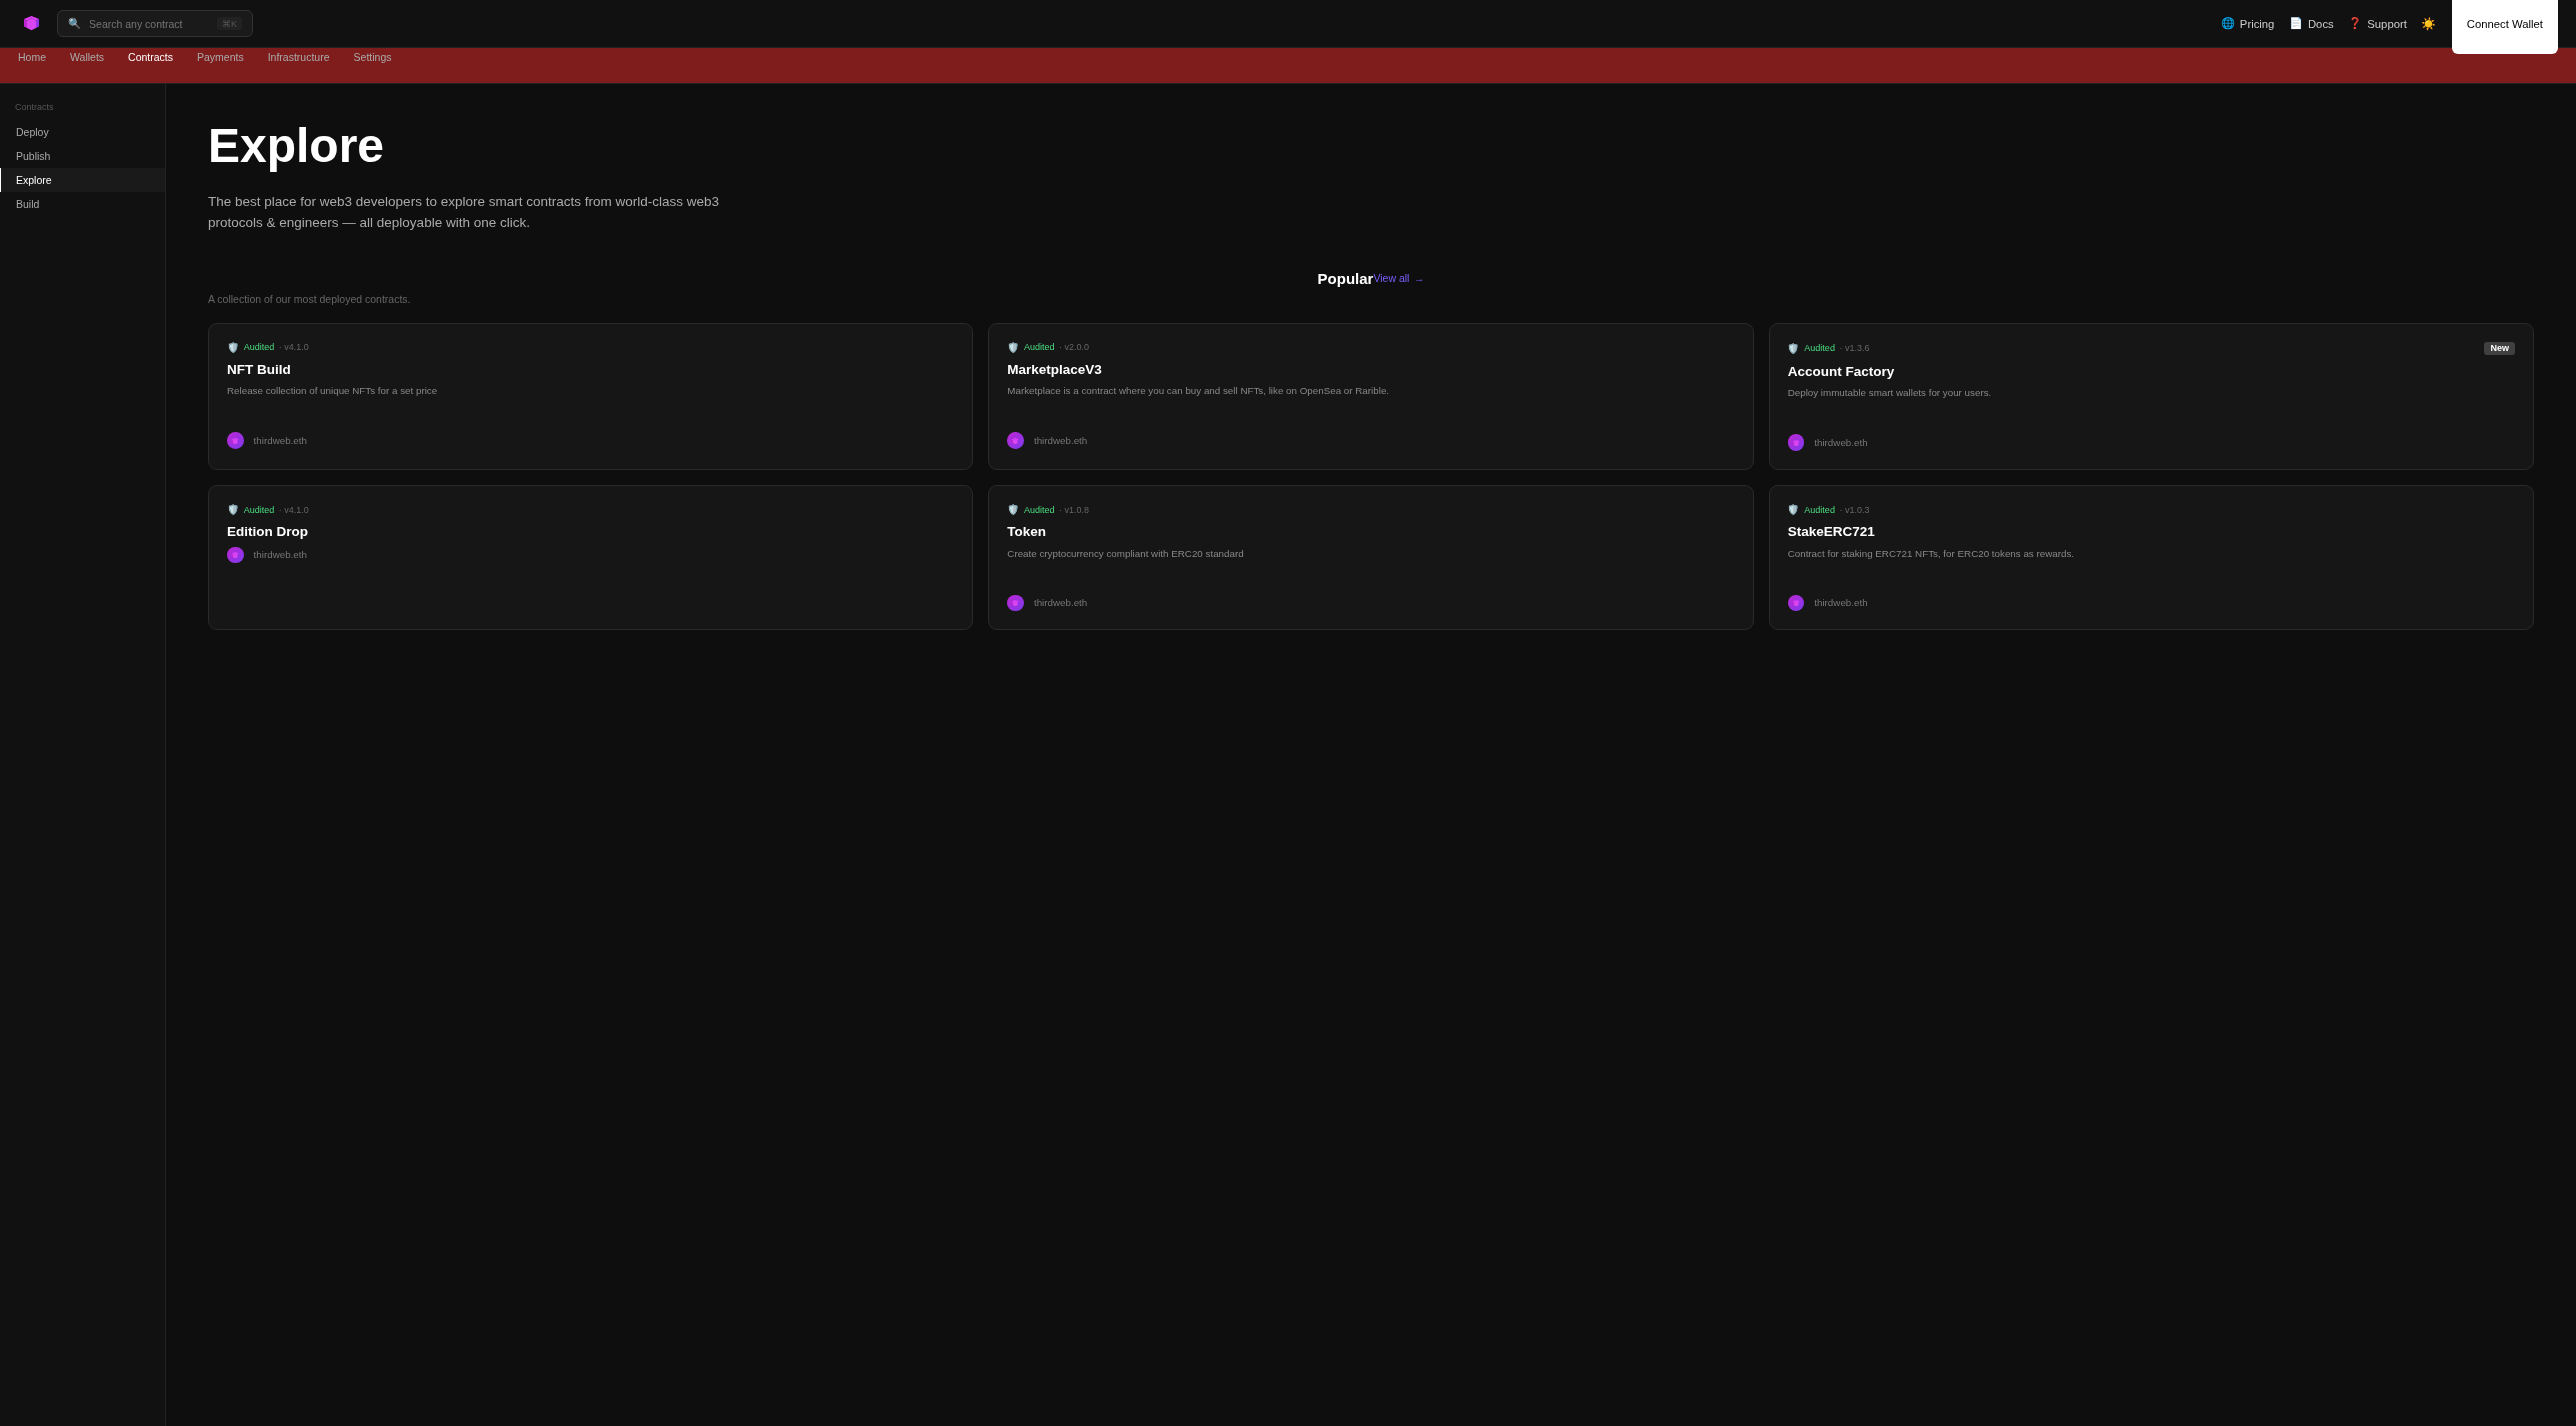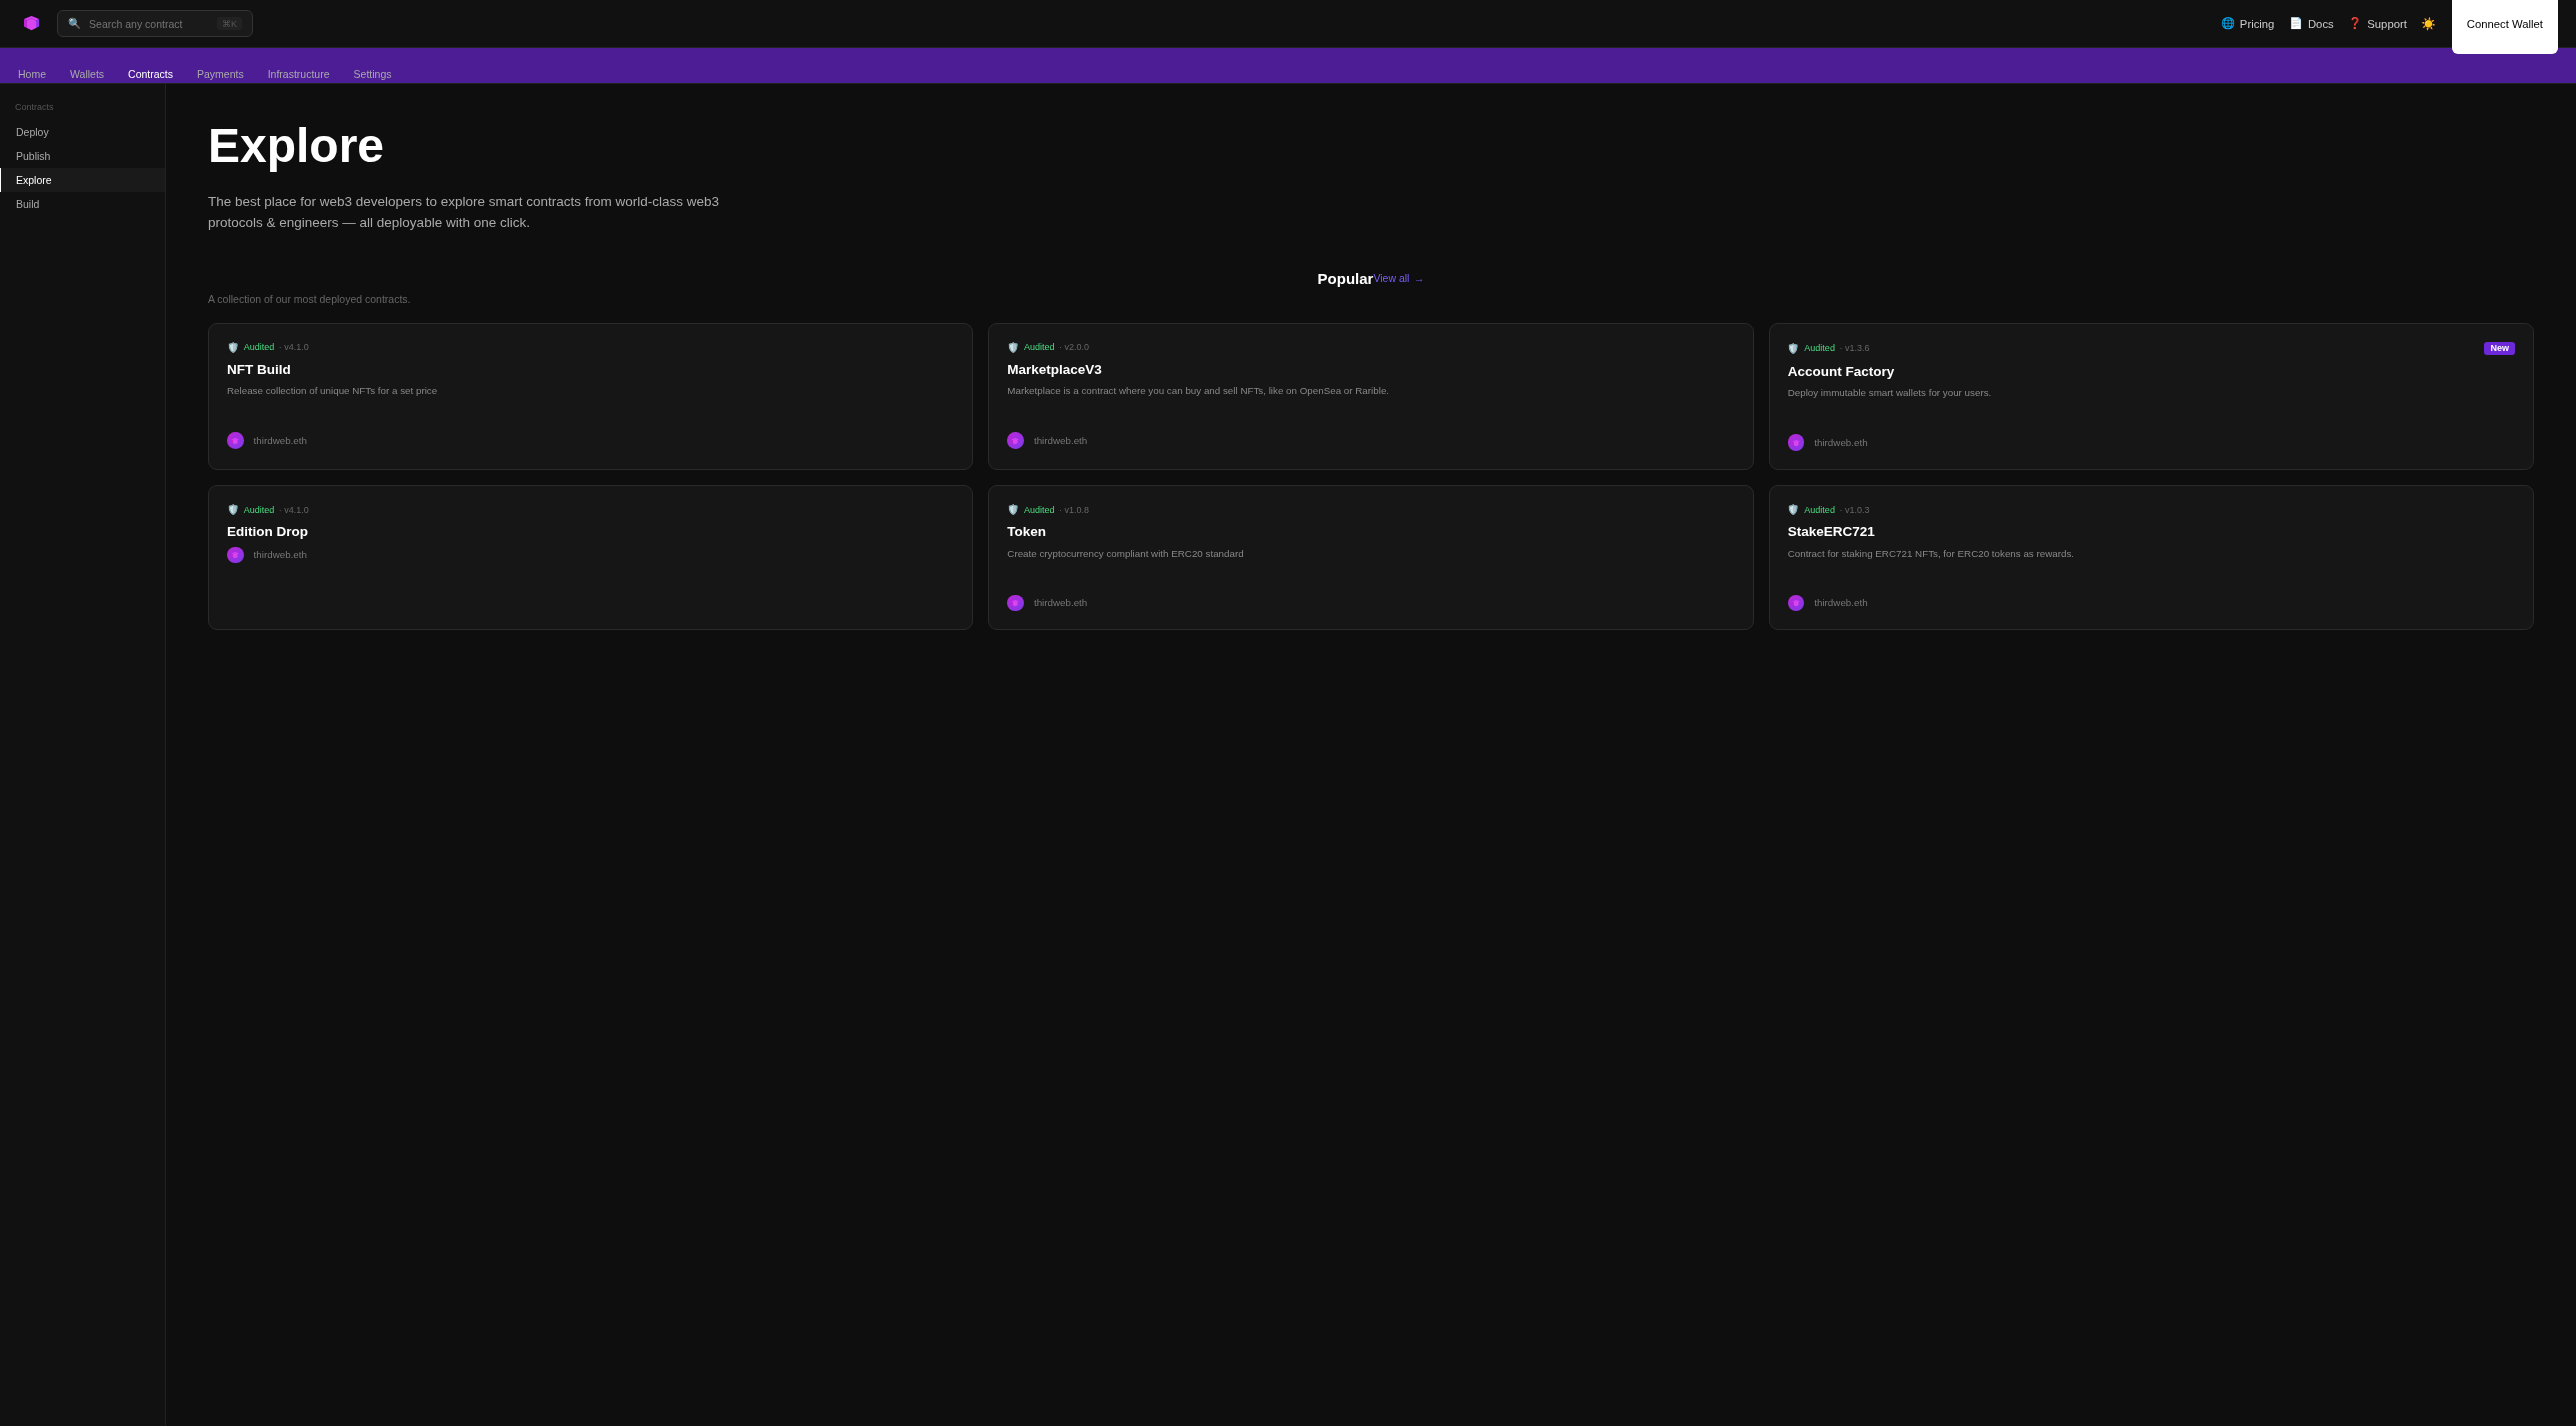--- a/index.html
+++ b/index.html
@@ -56,25 +56,25 @@
       padding: 24px 15px; font-size: 11.3px; font-weight: 400;
       cursor: pointer;
     }
     .theme-btn {
       background: none; border: none; cursor: pointer; color: #ccc;
       display: flex; align-items: center;
     }
 
     
     .secnav {
-      display: flex; align-items: flex-end;
+      display: flex; align-items: flex-start;
       padding: 0 18px;
       height: 36px;
       border-bottom: 0.8px solid #222;
-      background: #4c1d95;
+      background: #7f1d1d;
       gap: 24px;
     }
     .secnav-item {
       font-size: 10.5px; color: #aaa; cursor: pointer;
       padding: 3px 0;
     }
 
     
     .layout {
       display: flex;
@@ -156,21 +156,21 @@
       margin-bottom: 9px;
     }
     .audited-badge {
       display: flex; align-items: center; gap: 4.5px;
       font-size: 9px; color: #4ade80;
     }
     .audited-badge .shield-icon { color: #4ade80; font-size: 9.8px; }
     .version-tag { font-size: 9px; color: #666; }
     .new-tag {
       font-size: 9px; font-weight: 600; color: #fff;
-      background: #6d28d9;
+      background: #404040;
       padding: 1.5px 6px; border-radius: 3px;
     }
     .card-title {
       font-size: 13.5px; font-weight: 600;
       margin-bottom: 7.5px;
     }
     .card-desc {
       font-size: 9.8px; color: #888; line-height: 1.5;
       margin-bottom: 18px;
       min-height: 30px;

